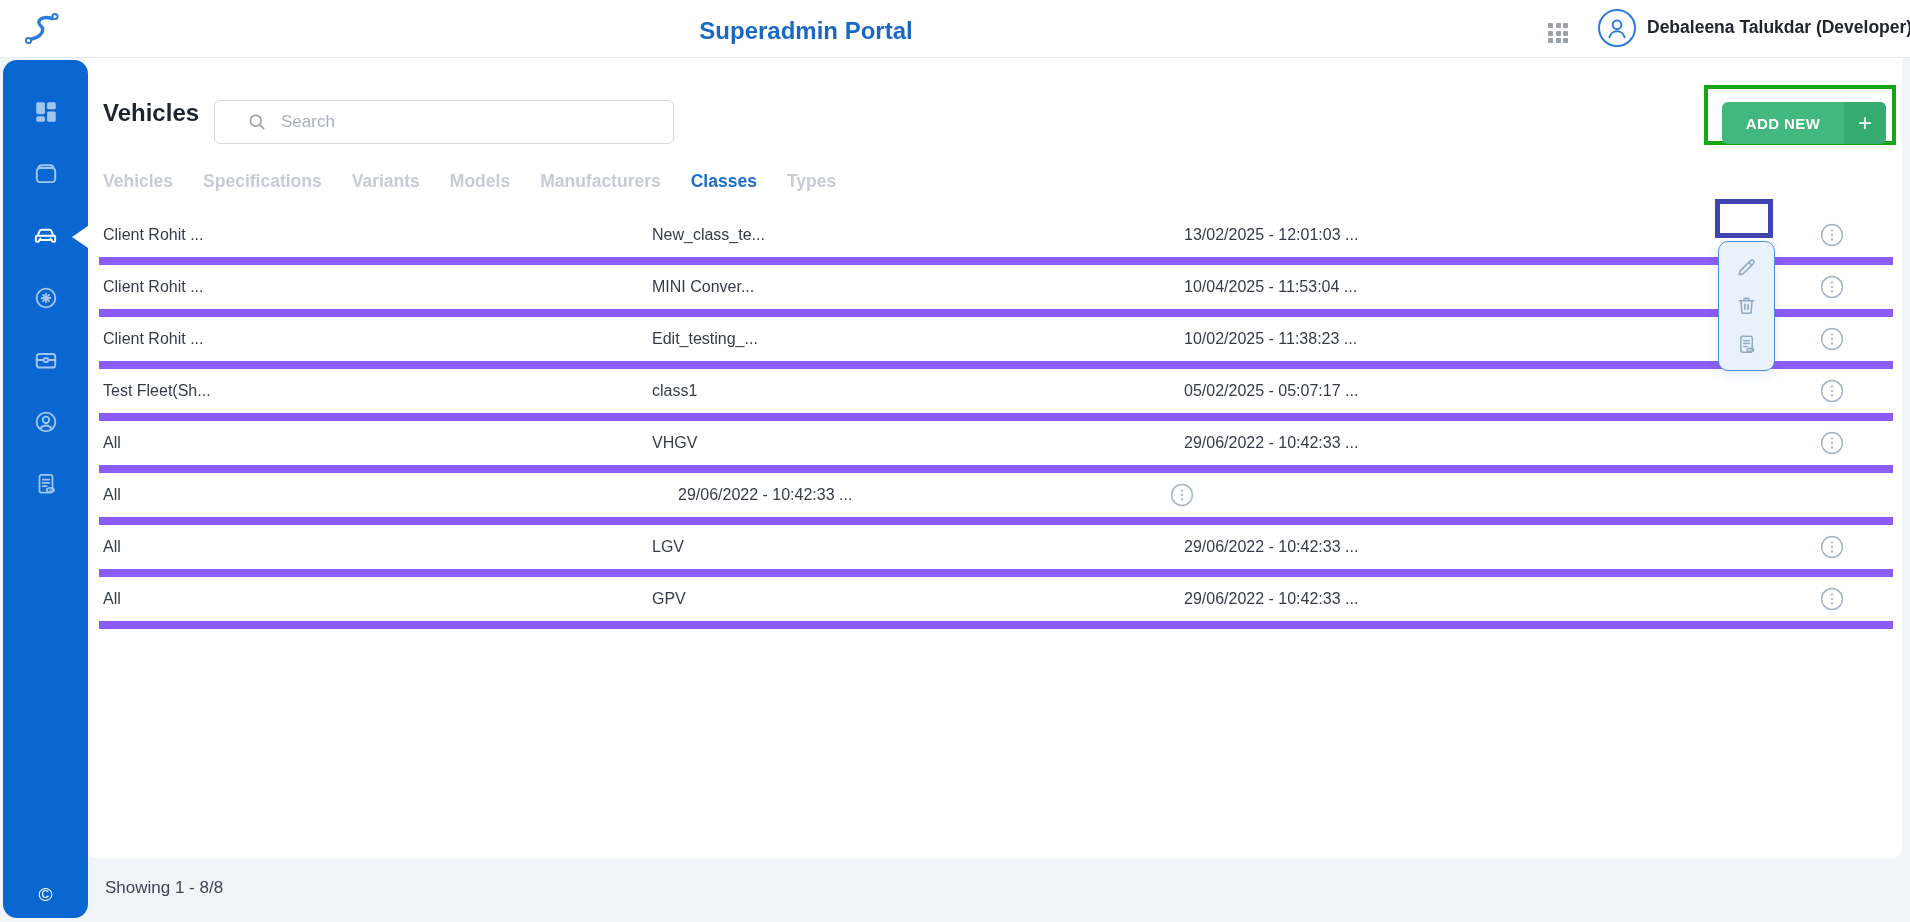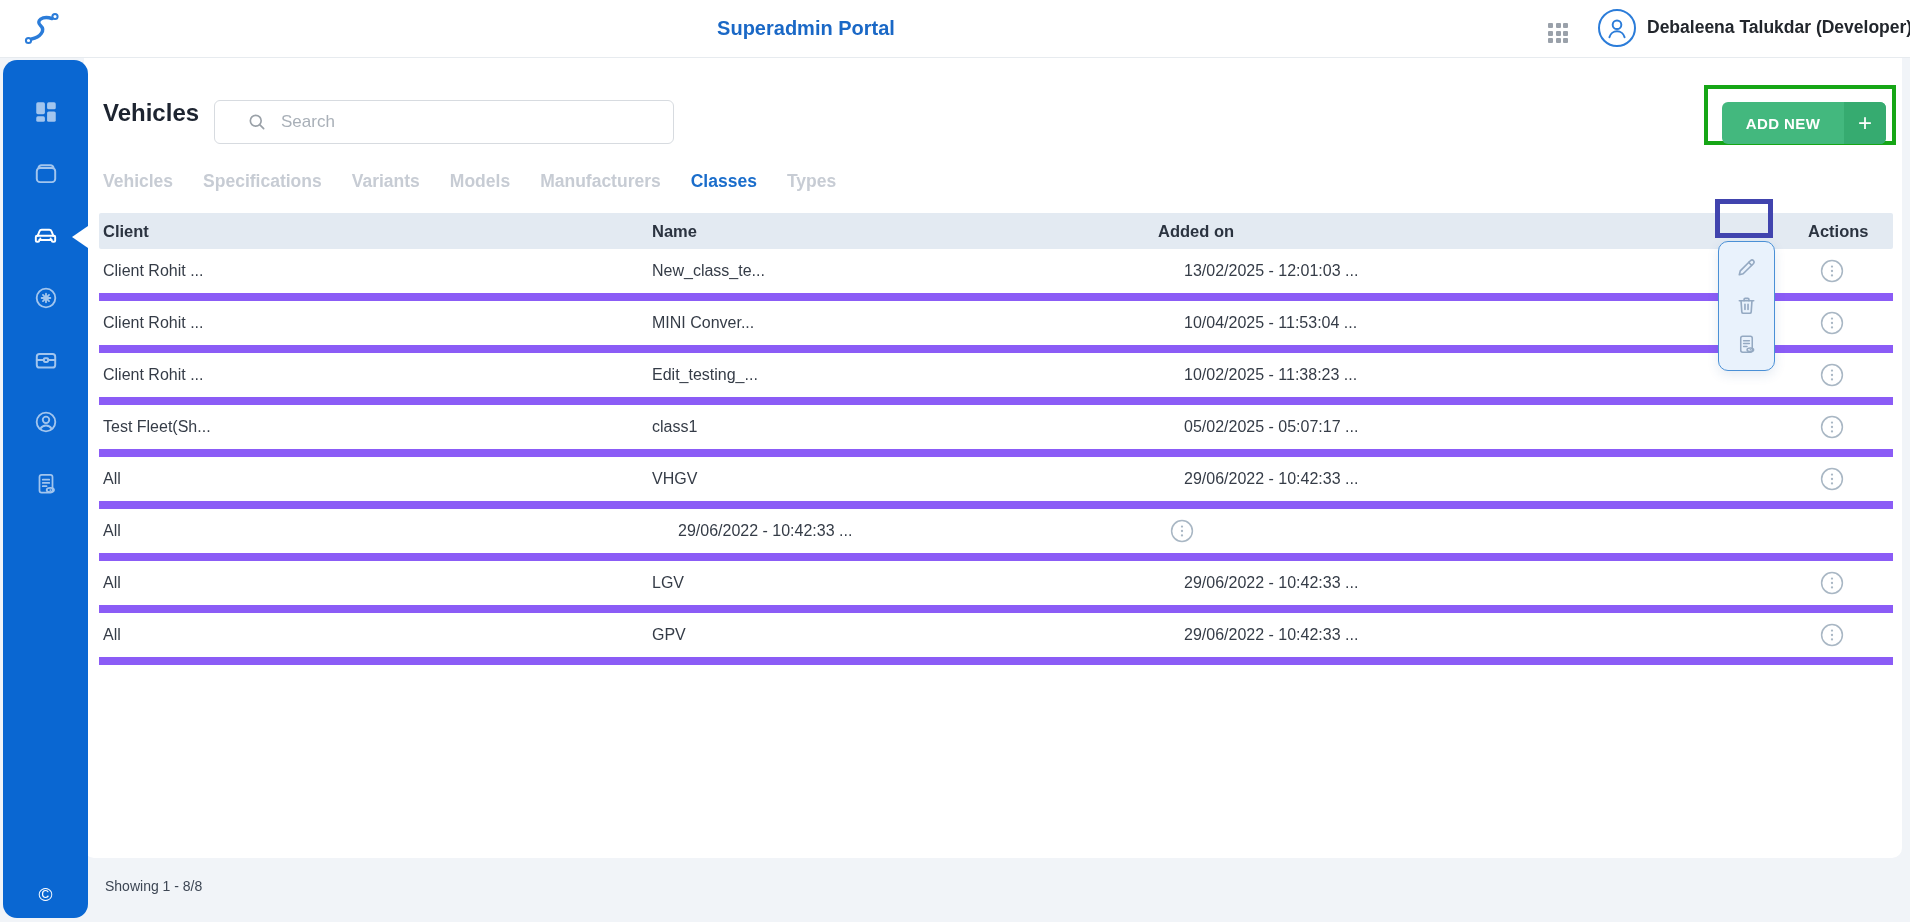--- a/index.html
+++ b/index.html
@@ -6,21 +6,21 @@
   body{
     width:1910px;height:922px;position:relative;overflow:hidden;
     background:#f1f4f8;font-family:"Liberation Sans",sans-serif;
     -webkit-font-smoothing:antialiased;
   }
   
   .topbar{position:absolute;left:0;top:0;width:1910px;height:57px;background:#fff;
     border-bottom:1px solid #e7ebef;z-index:3;}
   .logo{position:absolute;left:22px;top:8px;width:40px;height:40px;}
   .tb-title{position:absolute;left:806px;top:17px;transform:translateX(-50%);
-    font-size:20px;font-weight:bold;color:#1a68c6;white-space:nowrap;}
+    font-size:24px;font-weight:bold;color:#1a68c6;white-space:nowrap;}
   .grid-icon{position:absolute;left:1548px;top:23px;width:22px;height:22px;
     display:grid;grid-template-columns:repeat(3,5px);grid-template-rows:repeat(3,5px);gap:2.5px;cursor:pointer;}
   .grid-icon i{background:#9aa1aa;border-radius:1px;}
   .avatar{position:absolute;left:1598px;top:9px;width:38px;height:38px;border-radius:50%;
     border:2.5px solid #2b7cd9;box-sizing:border-box;display:flex;align-items:center;justify-content:center;background:#fff;}
   .user-name{position:absolute;left:1647px;top:17px;font-size:17.5px;font-weight:600;color:#22262c;white-space:nowrap;}
   
   .sidebar{position:absolute;left:3px;top:60px;width:85px;height:858px;background:#0a67d2;
     border-radius:14px;display:flex;flex-direction:column;align-items:center;z-index:2;}
   .s-item{width:28px;height:26px;margin-top:36px;display:flex;align-items:center;justify-content:center;
@@ -63,21 +63,21 @@
   .dots{width:24px;height:24px;margin-left:12px;padding:0;border:none;background:transparent;cursor:pointer;display:block;}
   
   .popup{position:absolute;left:1718px;top:241px;width:57px;height:130px;box-sizing:border-box;
     background:#e9f2fc;border:1.5px solid #4a90d6;border-radius:10px;z-index:6;
     box-shadow:0 4px 12px rgba(30,80,150,.12);display:flex;flex-direction:column;
     align-items:center;justify-content:space-around;padding:6px 0;}
   .popup .p-ic{width:23px;height:23px;color:#94a9c2;cursor:pointer;display:block;}
   .indigo-box{position:absolute;left:1715px;top:199px;width:58px;height:39px;box-sizing:border-box;
     border:5px solid #4144ae;z-index:7;}
   
-  .showing{position:absolute;left:105px;top:878px;font-size:14px;color:#3d4654;}
+  .showing{position:absolute;left:105px;top:878px;font-size:17px;color:#3d4654;}
 </style>
 </head>
 <body>
 
 <div class="topbar">
   <svg class="logo" viewBox="0 0 40 40">
     <circle cx="6.5" cy="32.5" r="2.6" fill="none" stroke="#2b7cd9" stroke-width="2"></circle>
     <circle cx="33" cy="8.5" r="2.6" fill="none" stroke="#2b7cd9" stroke-width="2"></circle>
     <path d="M30 10.5 C 20 7.5, 13.5 13, 18.5 17.5 C 24 22.5, 18 29.5, 9.5 31" fill="none" stroke="#2b7cd9" stroke-width="3.4" stroke-linecap="round"></path>
   </svg>
@@ -182,26 +182,20 @@
       <span class="tab">Vehicles</span>
       <span class="tab">Specifications</span>
       <span class="tab">Variants</span>
       <span class="tab">Models</span>
       <span class="tab">Manufacturers</span>
       <span class="tab active">Classes</span>
       <span class="tab">Types</span>
     </div>
 
   <div class="table">
-    <div class="trow head">
-        <div class="cell c0">Client</div>
-        <div class="cell c1">Name</div>
-        <div class="cell c2">Added on</div>
-        <div class="cell c3">Actions</div>
-      </div>
     <div>
         <div class="trow data">
           <div class="cell c0">Client Rohit ...</div>
           <div class="cell c1">New_class_te...</div>
           <div class="cell c2">13/02/2025 - 12:01:03 ...</div>
           <div class="cell c3">
             <button class="dots"><svg viewBox="0 0 24 24" width="24" height="24">
                 <circle cx="12" cy="12" r="10.4" fill="none" stroke="#a9b7c4" stroke-width="1.5"></circle>
                 <circle cx="12" cy="7.6" r="1.15" fill="#a9b7c4"></circle>
                 <circle cx="12" cy="12" r="1.15" fill="#a9b7c4"></circle>

